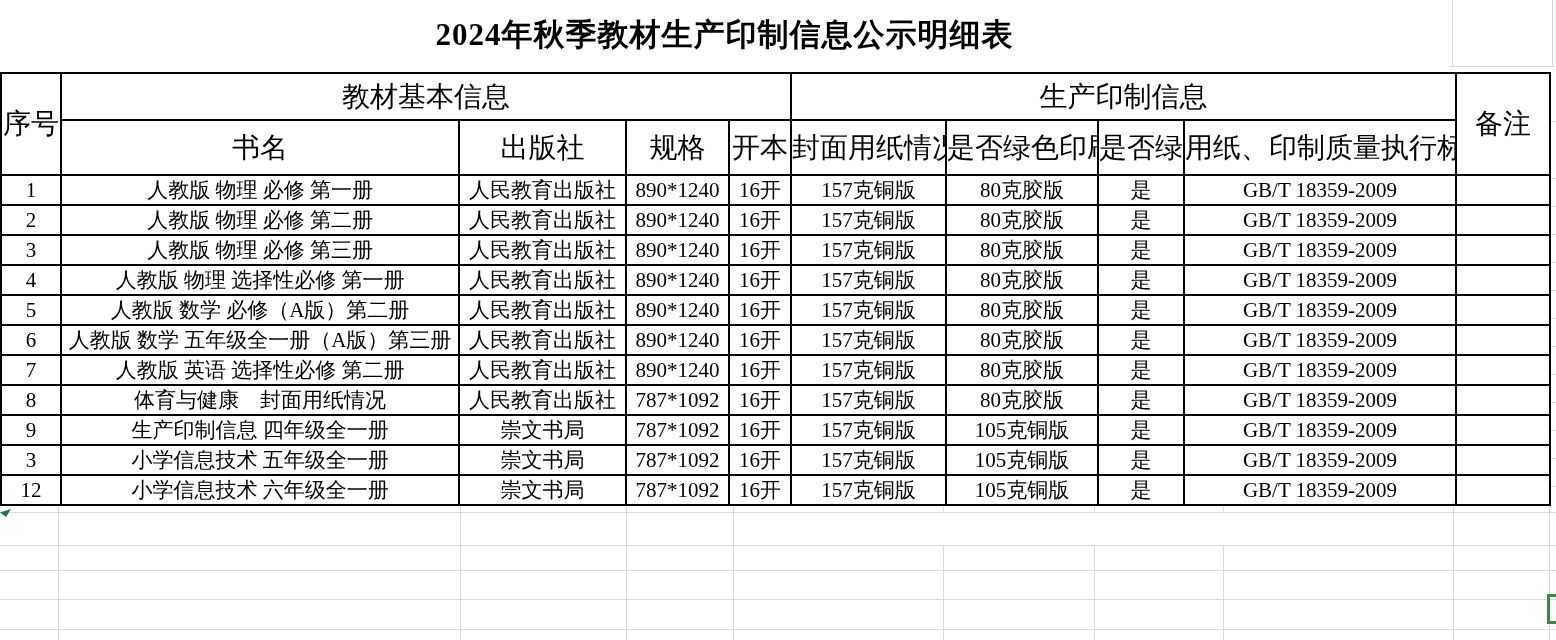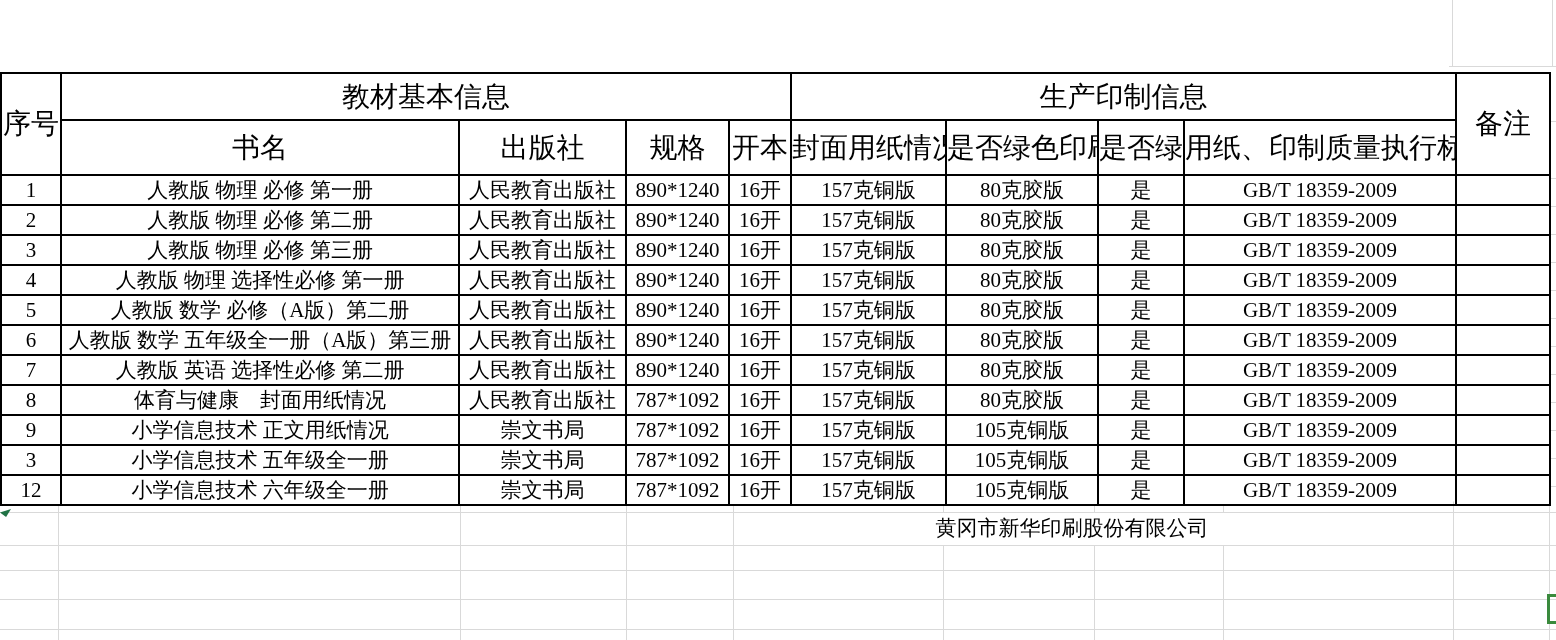--- a/index.html
+++ b/index.html
@@ -95,20 +95,21 @@
   <div class="gl gl-v" style="left:733px;top:486px;height:154px;"></div>
   <div class="gl gl-v" style="left:943px;top:486px;height:26px;"></div>
   <div class="gl gl-v" style="left:943px;top:545px;height:95px;"></div>
   <div class="gl gl-v" style="left:1094px;top:486px;height:26px;"></div>
   <div class="gl gl-v" style="left:1094px;top:545px;height:95px;"></div>
   <div class="gl gl-v" style="left:1223px;top:486px;height:26px;"></div>
   <div class="gl gl-v" style="left:1223px;top:545px;height:95px;"></div>
   <div class="gl gl-v" style="left:1453px;top:486px;height:154px;"></div>
   <div class="gl gl-v" style="left:1549px;top:486px;height:154px;"></div>
 
+  <div class="sheet-title">2024年秋季教材生产印制信息公示明细表</div>
 
   <table class="main">
     <colgroup>
       <col style="width:60px">
         <col style="width:398px">
         <col style="width:167px">
       <col style="width:103px">
         <col style="width:62px">
         <col style="width:155px">
       <col style="width:152px">
@@ -234,21 +235,21 @@
       <td class="c-format">16开</td>
       <td class="c-cover">157克铜版</td>
       <td class="c-bodyp">80克胶版</td>
       <td class="c-green">是</td>
       <td class="c-std">GB/T 18359-2009</td>
       <td class="c-remark"></td>
     </tr>
 
     <tr>
       <td class="c-seq">9</td>
-      <td class="c-book">小学信息技术 正文用纸情况</td>
+      <td class="c-book">生产印制信息 四年级全一册</td>
       <td class="c-pub">崇文书局</td>
       <td class="c-spec">787*1092</td>
       <td class="c-format">16开</td>
       <td class="c-cover">157克铜版</td>
       <td class="c-bodyp">105克铜版</td>
       <td class="c-green">是</td>
       <td class="c-std">GB/T 18359-2009</td>
       <td class="c-remark"></td>
     </tr>
 
@@ -273,19 +274,18 @@
       <td class="c-format">16开</td>
       <td class="c-cover">157克铜版</td>
       <td class="c-bodyp">105克铜版</td>
       <td class="c-green">是</td>
       <td class="c-std">GB/T 18359-2009</td>
       <td class="c-remark"></td>
     </tr>
   </tbody>
   </table>
 
-  <div class="company">黄冈市新华印刷股份有限公司</div>
 
   <div class="corner-arrow"></div>
 
   <div class="active-cell"></div>
 
 </div>
 
 </body></html>

